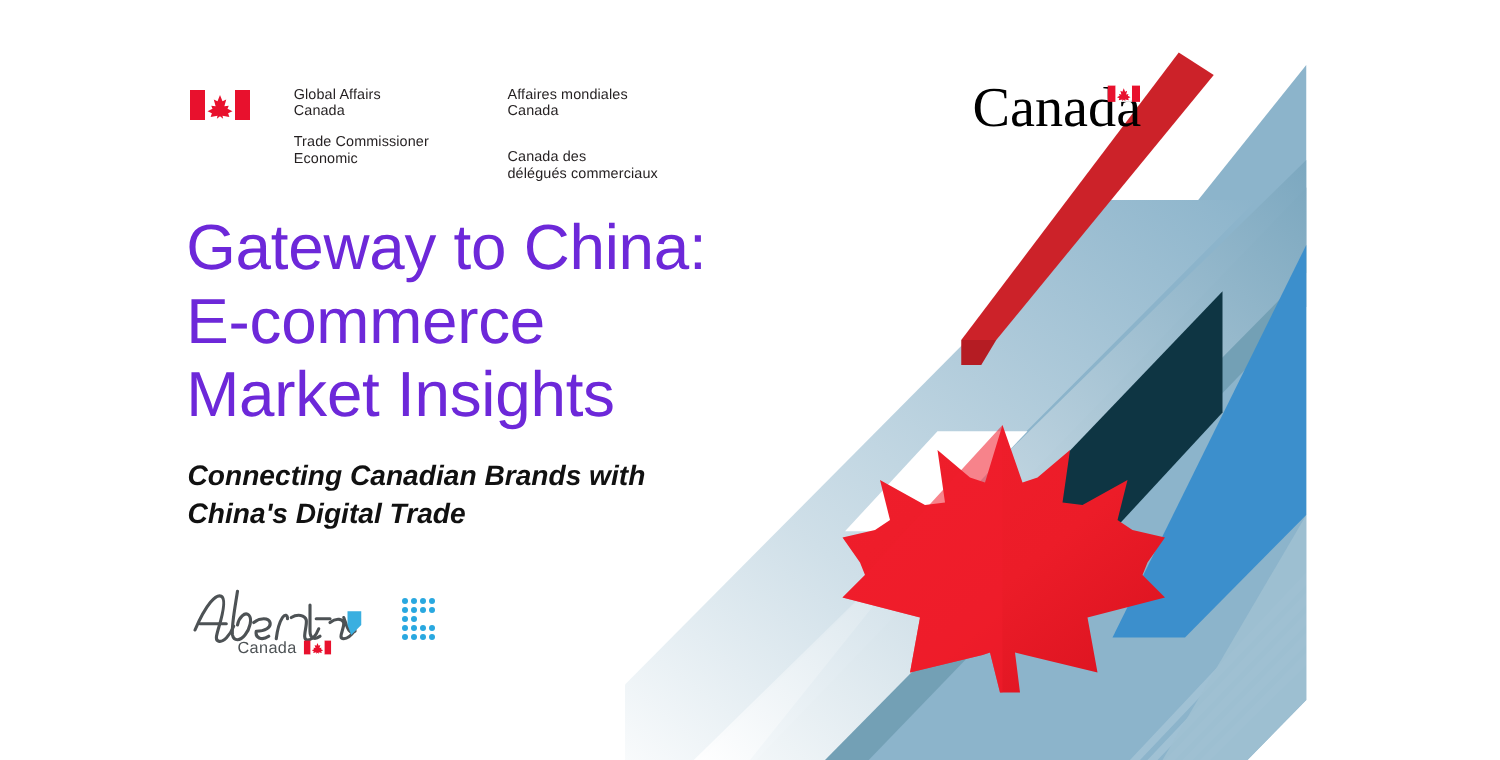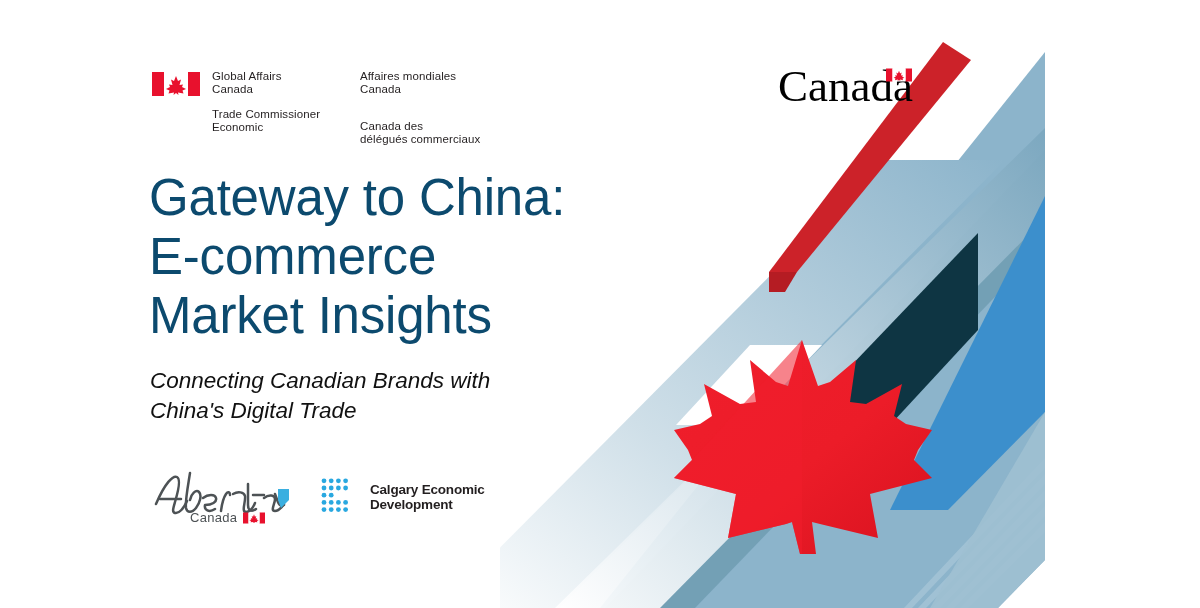--- a/index.html
+++ b/index.html
@@ -7,37 +7,37 @@
   .canvas{position:relative;width:1200px;height:608px;background:#ffffff;overflow:hidden;}
 
   
   .graphic{position:absolute;left:500px;top:0;width:700px;height:608px;overflow:hidden;}
   .graphic svg{display:block;}
 
   
   .gac-sig{position:absolute;left:152px;top:70px;display:flex;align-items:flex-start;}
   .gac-flag{width:48px;height:28px;margin-right:12px;flex:0 0 auto;}
   .gac-cols{display:flex;}
-  .gac-col{display:flex;flex-direction:column;}
+  .gac-col{display:flex;flex-direction:column;margin-left:23px;}
   .gac-col.en{width:148px;}
   .gac-col.fr{width:170px;gap:12px;}
   .gac-line{font-size:11.5px;line-height:13.4px;color:#231f20;letter-spacing:.1px;white-space:pre-line;}
   .gac-block2{margin-top:11px;}
 
   
   .canada-wm{position:absolute;left:778px;top:64px;}
   .canada-wm .word{font-family:"Liberation Serif",serif;font-size:45px;line-height:45px;color:#000;letter-spacing:0px;}
   .canada-wm .wmflag{position:absolute;left:108px;top:4px;width:26px;height:14px;}
 
   
   .title{position:absolute;left:149px;top:168px;width:460px;
-        font-size:51px;line-height:59px;font-weight:300;color:#0c4a6e;letter-spacing:-0.2px;}
+        font-size:51px;line-height:59px;font-weight:300;color:#6d28d9;letter-spacing:-0.2px;}
   .title span{display:block;}
   .subtitle{position:absolute;left:150px;top:366px;width:420px;
-        font-size:22.5px;line-height:30px;font-style:italic;font-weight:400;color:#111111;letter-spacing:0px;}
+        font-size:22.5px;line-height:30px;font-style:italic;font-weight:700;color:#111111;letter-spacing:0px;}
   .subtitle span{display:block;}
 
   
   .partners{position:absolute;left:150px;top:466px;display:flex;align-items:center;}
   .alberta{position:relative;width:140px;height:62px;margin-right:28px;}
   .ced{position:relative;display:flex;align-items:center;}
   .ced-mark{width:42px;height:42px;margin-right:10px;flex:0 0 auto;}
   .ced-text{font-size:13.5px;line-height:15px;font-weight:700;color:#231f20;letter-spacing:-0.2px;}
   .ced-text span{display:block;}
 </style>
@@ -219,21 +219,17 @@
           <circle cx="10" cy="44" r="4"></circle>
             <circle cx="22" cy="44" r="4"></circle>
             <circle cx="46" cy="44" r="4"></circle>
           <circle cx="10" cy="56" r="4"></circle>
             <circle cx="22" cy="56" r="4"></circle>
             <circle cx="34" cy="56" r="4"></circle>
             <circle cx="46" cy="56" r="4"></circle>
           <circle cx="34" cy="44" r="4"></circle>
         </g>
       </svg>
-      <div class="ced-text">
-        <span>Calgary Economic</span>
-        <span>Development</span>
-      </div>
     </div>
 
   </div>
 
 </div>
 
 </body></html>

